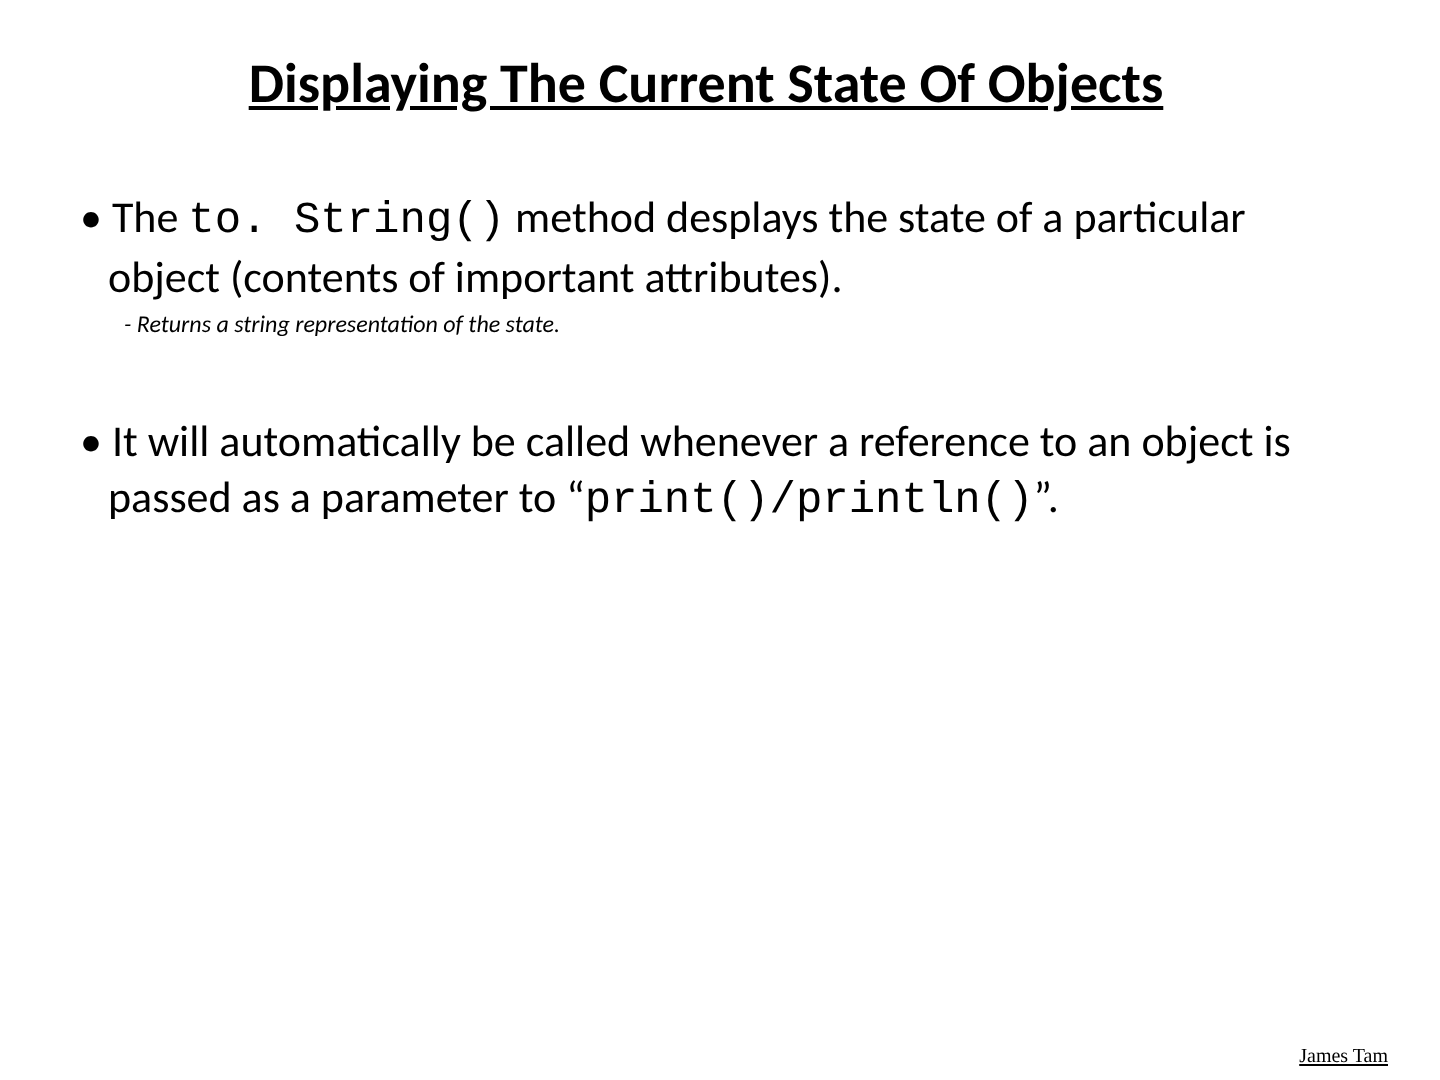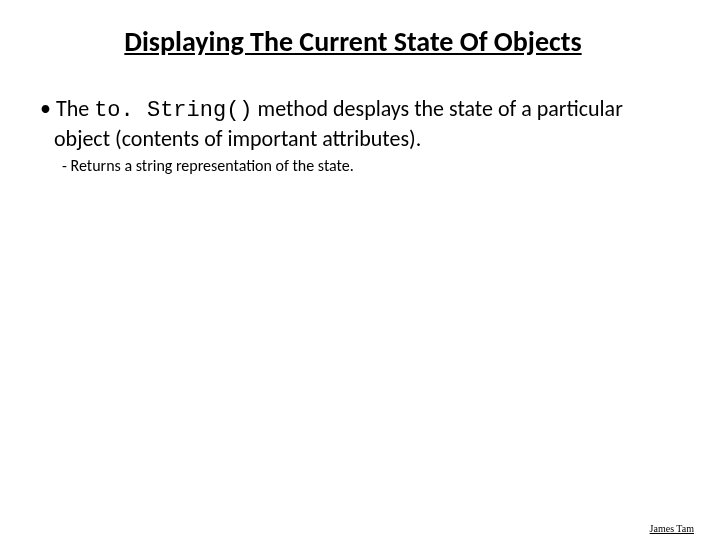--- a/index.html
+++ b/index.html
@@ -2,32 +2,35 @@
 <html><head>
 <meta charset="utf-8">
 <style>
   * { margin: 0; padding: 0; box-sizing: border-box; }
   html, body { width: 720px; height: 540px; background: #fff; font-family: Calibri, "Segoe UI", Arial, sans-serif; color: #000; }
   .slide { width: 704px; height: 540px; position: relative; padding: 18px 28px 0 30px; }
   .title { font-size: 28px; font-weight: 700; text-decoration: underline; text-align: center; margin: 6px auto 22px auto; }
   .bullets { padding-left: 10px; }
   .b1 { font-size: 22px; line-height: 1.25; margin-bottom: 4px; padding-left: 14px; text-indent: -14px; margin-top: 36px; }
   .b1::before { content: "• "; }
-  .sub { font-size: 16px; line-height: 1.25; margin: 2px 0 20px 22px; padding-left: 12px; text-indent: -12px; }
+  .sub { font-size: 12px; line-height: 1.25; margin: 2px 0 20px 22px; padding-left: 12px; text-indent: -12px; font-style: italic; }
   .sub::before { content: "- "; }
   .code { font-family: "Courier New", Courier, monospace; }
   .footer { position: absolute; right: 10px; bottom: 6px; font-size: 10px; font-family: "Times New Roman", serif; text-decoration: underline; }
 </style>
 </head>
 <body>
 
 <div class="slide">
   <h1 class="title">Displaying The Current State Of Objects</h1>
 
   <div class="bullets">
     <p class="b1">
       <span>The </span><span class="code">to. String()</span><span> method desplays the state of a particular object (contents of important attributes).</span>
     </p>
     <p class="sub">Returns a string representation of the state.</p>
+    <p class="b1">
+      <span>It will automatically be called whenever a reference to an object is passed as a parameter to “</span><span class="code">print()/println()</span><span>”.</span>
+    </p>
   </div>
 
   <div class="footer">James Tam</div>
 </div>
 
 </body></html>

